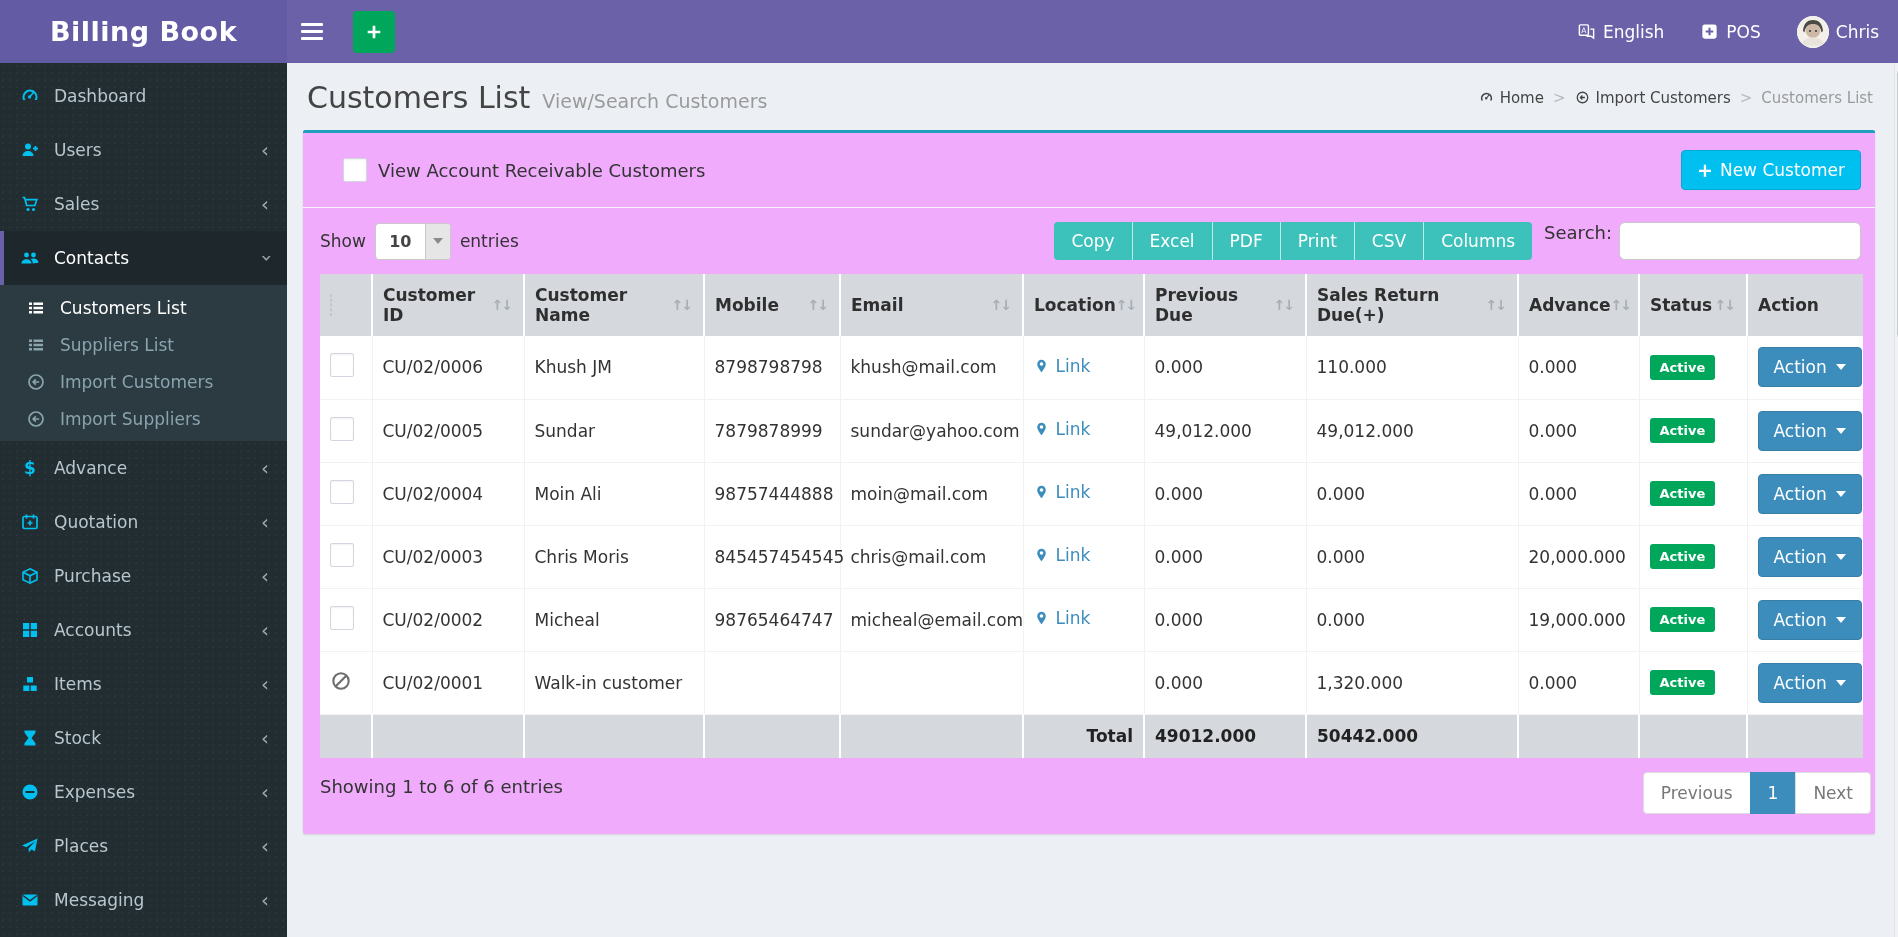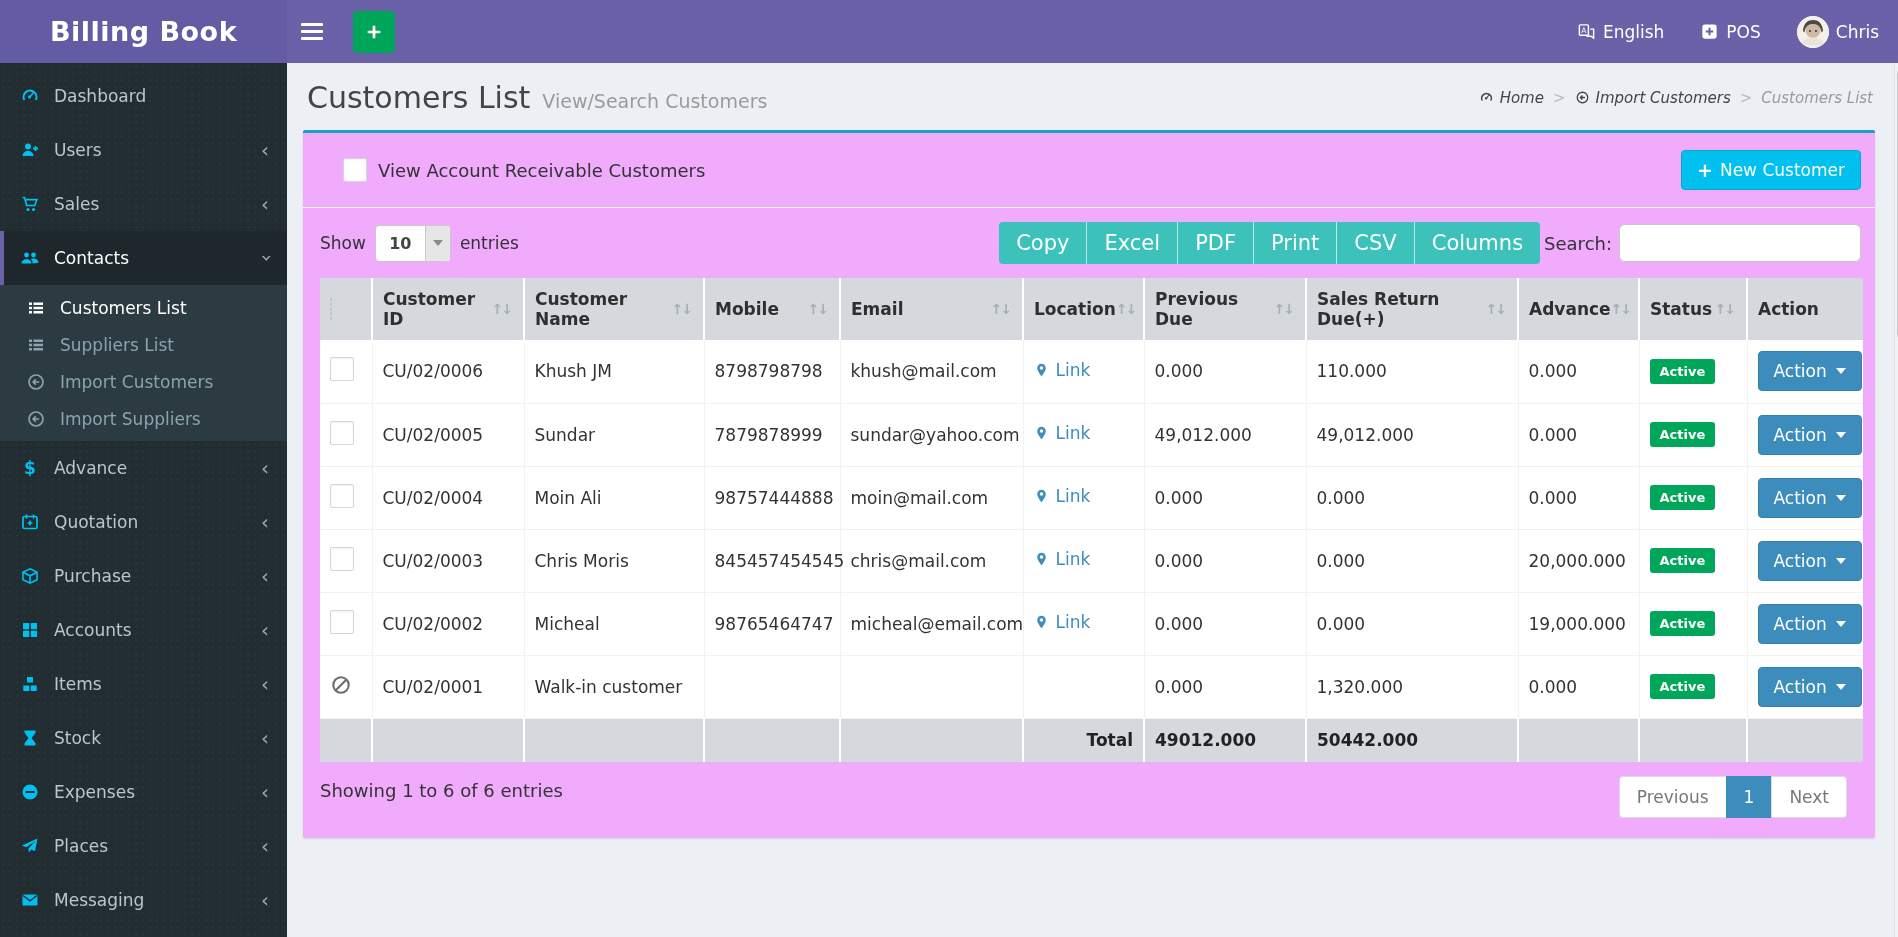--- a/index.html
+++ b/index.html
@@ -44,45 +44,45 @@
   .nav-item .icon{color:#fff; width:19px; height:19px;}
   .avatar{width:32px; height:32px; border-radius:50%; overflow:hidden; display:inline-flex; background:#fff;}
   .avatar svg{width:100%; height:100%;}
 
   
   .content{flex:1; padding:0 34px 0 16px;}
   .content-header{display:flex; align-items:center; justify-content:space-between; padding:17px 2px 15px 4px;}
   .page-title{font-size:30px; font-weight:500; color:#444; display:flex; align-items:baseline;}
   .page-subtitle{font-size:19px; font-weight:normal; color:#9a9a9a; margin-left:12px;}
   .breadcrumb{list-style:none; display:flex; align-items:center; gap:9px; font-size:15px; color:#444;}
-  .breadcrumb .crumb{display:flex; align-items:center; gap:6px;font-style:italic;}
+  .breadcrumb .crumb{display:flex; align-items:center; gap:6px;}
   .breadcrumb .crumb .icon{width:15px; height:15px; color:#444;}
   .breadcrumb .crumb.last{color:#9a9a9a;}
   .breadcrumb .sep{color:#b9b9b9;}
 
   
   .box{background:#f0abfc; border-top:3px solid var(--boxborder); border-radius:2px; box-shadow:0 1px 2px rgba(0,0,0,.12); padding-bottom:20px;}
   .box-header{display:flex; align-items:center; padding:17px 14px 17px 40px; border-bottom:1px solid #f4f4f4;}
   .checkbox{width:24px; height:24px; border:1px solid #d2d6de; border-radius:2px; background:#fff; display:inline-block; box-shadow:inset 0 1px 2px rgba(0,0,0,.06); cursor:pointer;}
   .filter-label{margin-left:11px; font-size:18px; color:#333;}
   .btn-new{margin-left:auto; background:var(--info); border:1px solid #00acd6; color:#fff; font-size:17px; padding:9px 15px; border-radius:4px; display:flex; align-items:center; gap:7px; cursor:pointer; font-family:inherit;}
   .btn-new .plus{font-weight:bold; font-size:19px; line-height:1;}
 
   
   .toolbar{display:flex; align-items:center; padding:14px 14px 14px 17px;}
   .length{display:flex; align-items:center; gap:9px; font-size:17px; color:#333;}
   .select{width:76px; height:37px; border:1px solid #c8c8c8; border-radius:4px; display:inline-flex; overflow:hidden; background:#fff; cursor:pointer;font-weight:bold;}
   .select-value{flex:1; display:flex; align-items:center; justify-content:center; font-size:16px; color:#444;}
   .select-arrow{width:25px; background:#e6e6e6; border-left:1px solid #c8c8c8; display:flex; align-items:center; justify-content:center;}
   .select-arrow::after{content:""; border-left:5px solid transparent; border-right:5px solid transparent; border-top:6px solid #8a8a8a;}
   .dt-buttons{display:flex; margin-left:auto;}
-  .dt-btn{background:var(--export); color:#fff; border:none; border-right:1px solid rgba(255,255,255,.65); font-size:21px; padding:9px 17px; cursor:pointer; font-family:inherit;}
+  .dt-btn{background:var(--export); color:#fff; border:none; border-right:1px solid rgba(255,255,255,.65); font-size:17px; padding:9px 17px; cursor:pointer; font-family:inherit;}
   .dt-btn:first-child{border-radius:4px 0 0 4px;}
   .dt-btn:last-child{border-radius:0 4px 4px 0; border-right:none;}
-  .search{display:flex; align-items:center; gap:7px; margin-left:4px; font-size:18px; color:#333;}
+  .search{display:flex; gap:7px; margin-left:12px; font-size:18px; color:#333;}
   .search-input{width:242px; height:38px; border:1px solid #c8c8c8; border-radius:6px; padding:0 10px; font-size:16px; font-family:inherit; outline:none;}
 
   
   .table-wrap{padding:0 12px 0 17px;}
   table.data-table{width:100%; border-collapse:collapse; table-layout:fixed;}
   thead th{background:#d5d9de; border-right:2px solid #fff; padding:11px 10px; text-align:left; font-size:17px; color:#2f2f2f; vertical-align:middle;}
   thead th:last-child{border-right:none;}
   .th-inner{display:flex; align-items:center; justify-content:space-between;}
   .sort-icons{color:#a7aeb6; font-size:14px; letter-spacing:-2px; padding-right:2px;}
   .th-check{width:26px; height:26px; border:1px dashed #c3c7cc; border-radius:2px; background:transparent;}
@@ -92,21 +92,21 @@
   .loc-link .icon{width:15px; height:18px; color:var(--primary);}
   .ban{display:inline-flex; width:22px; height:22px; color:#6d6d6d;}
   .badge{background:var(--success); color:#fff; font-size:13px; font-weight:bold; padding:5px 10px; border-radius:3px; display:inline-block;}
   .btn-action{background:var(--primary); border:1px solid #367fa9; color:#fff; font-size:17px; padding:9px 15px; border-radius:4px; display:inline-flex; align-items:center; gap:9px; cursor:pointer; font-family:inherit;}
   .caret{display:inline-block; border-left:5px solid transparent; border-right:5px solid transparent; border-top:6px solid #fff;}
   tfoot td{background:#d5d9de; border-right:2px solid #fff; height:44px; padding:6px 10px; font-size:17px; font-weight:bold; color:#222; vertical-align:middle;}
   tfoot td:last-child{border-right:none;}
   tfoot td.total-label{text-align:right;}
 
   
-  .table-footer{display:flex; justify-content:space-between; align-items:flex-start; padding:14px 28px 0 17px;}
+  .table-footer{display:flex; justify-content:space-between; align-items:flex-start; padding:14px 4px 0 17px;}
   .info{font-size:18px; color:#333; margin-top:4px;}
   .pagination{display:flex; }
   .page-btn{border:1px solid #ddd; background:#fff; color:#777; font-size:17px; padding:10px 17px; margin-left:-1px; cursor:pointer; font-family:inherit;}
   .page-btn.prev{border-radius:4px 0 0 4px;}
   .page-btn.next{border-radius:0 4px 4px 0;}
   .page-btn.current{background:var(--primary); border-color:var(--primary); color:#fff;}
 
   
   .scrollbar{position:absolute; top:63px; right:0; width:15px; height:874px; background:#f1f2f4; border-left:1px solid #e0e2e5;}
   .scrollbar .thumb{position:absolute; top:6px; left:2px; width:10px; height:270px; background:#c7ccd1; border-radius:6px;}

